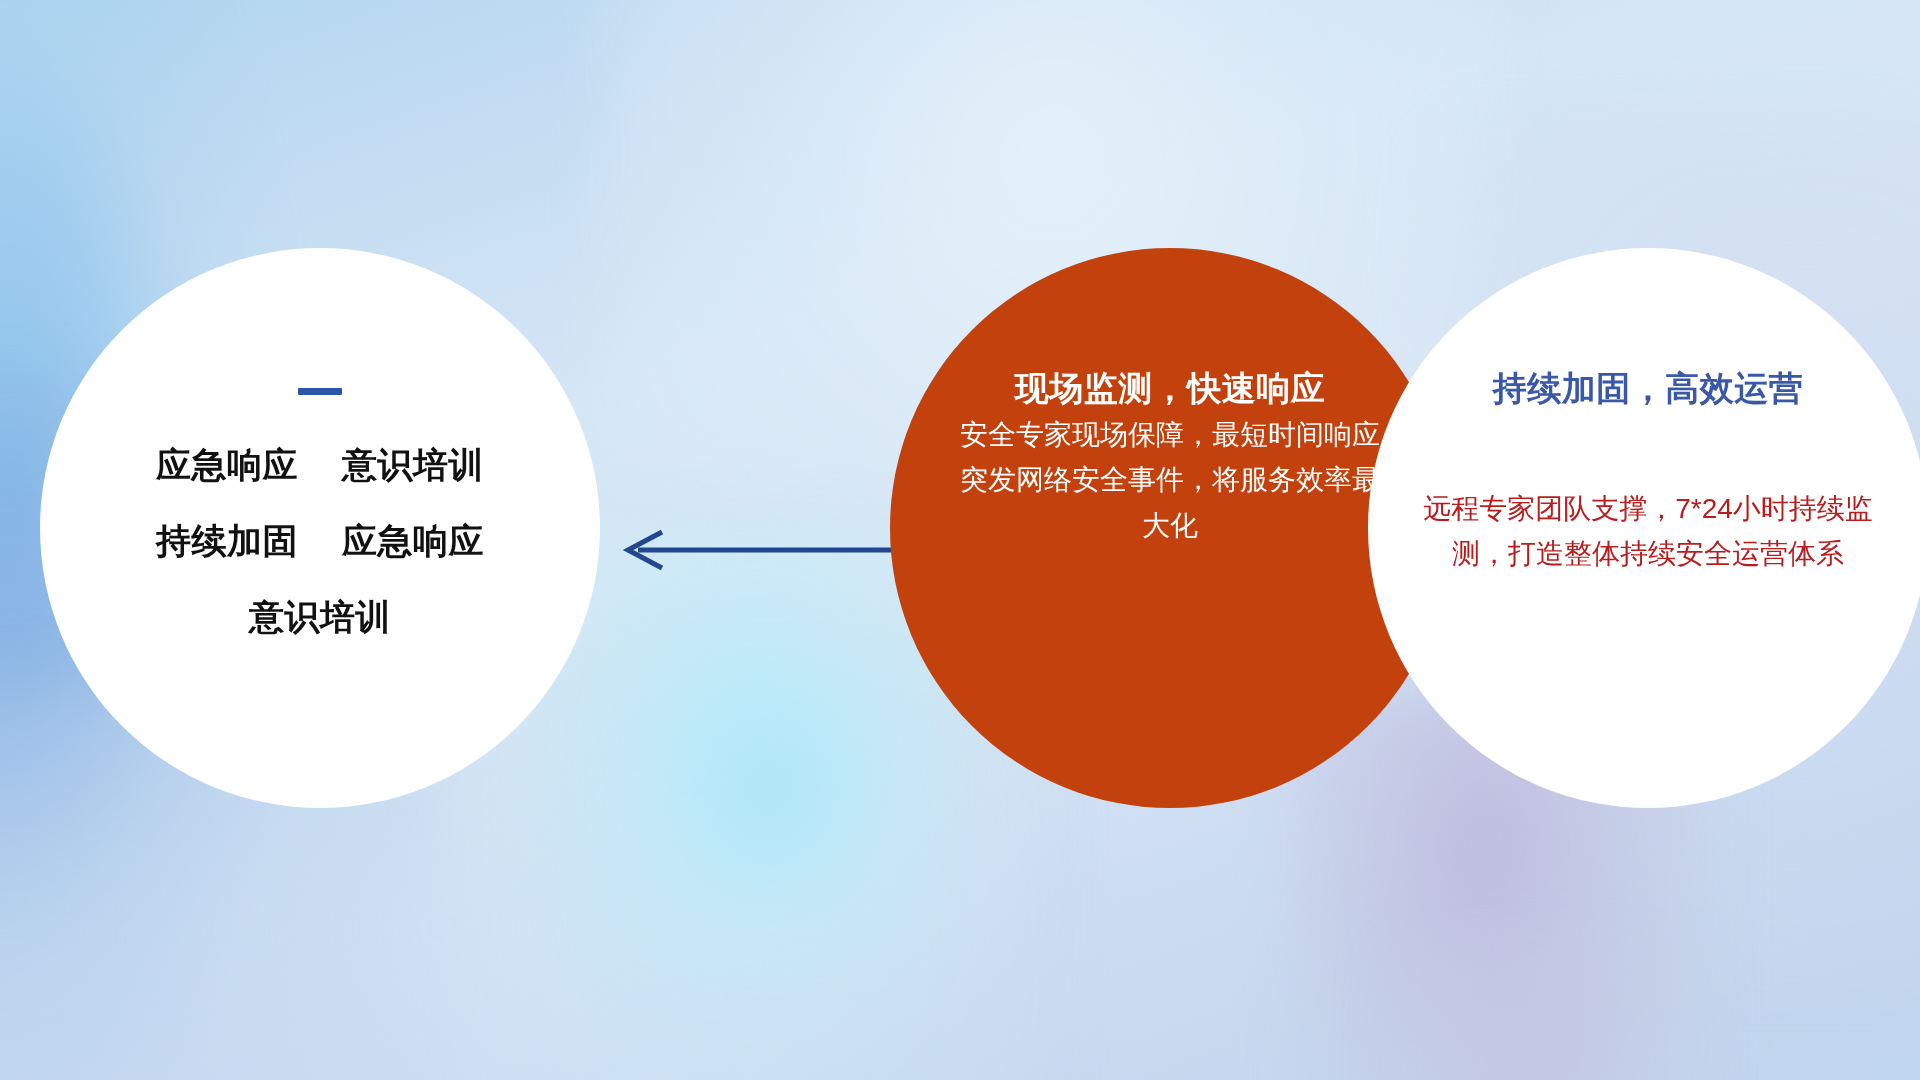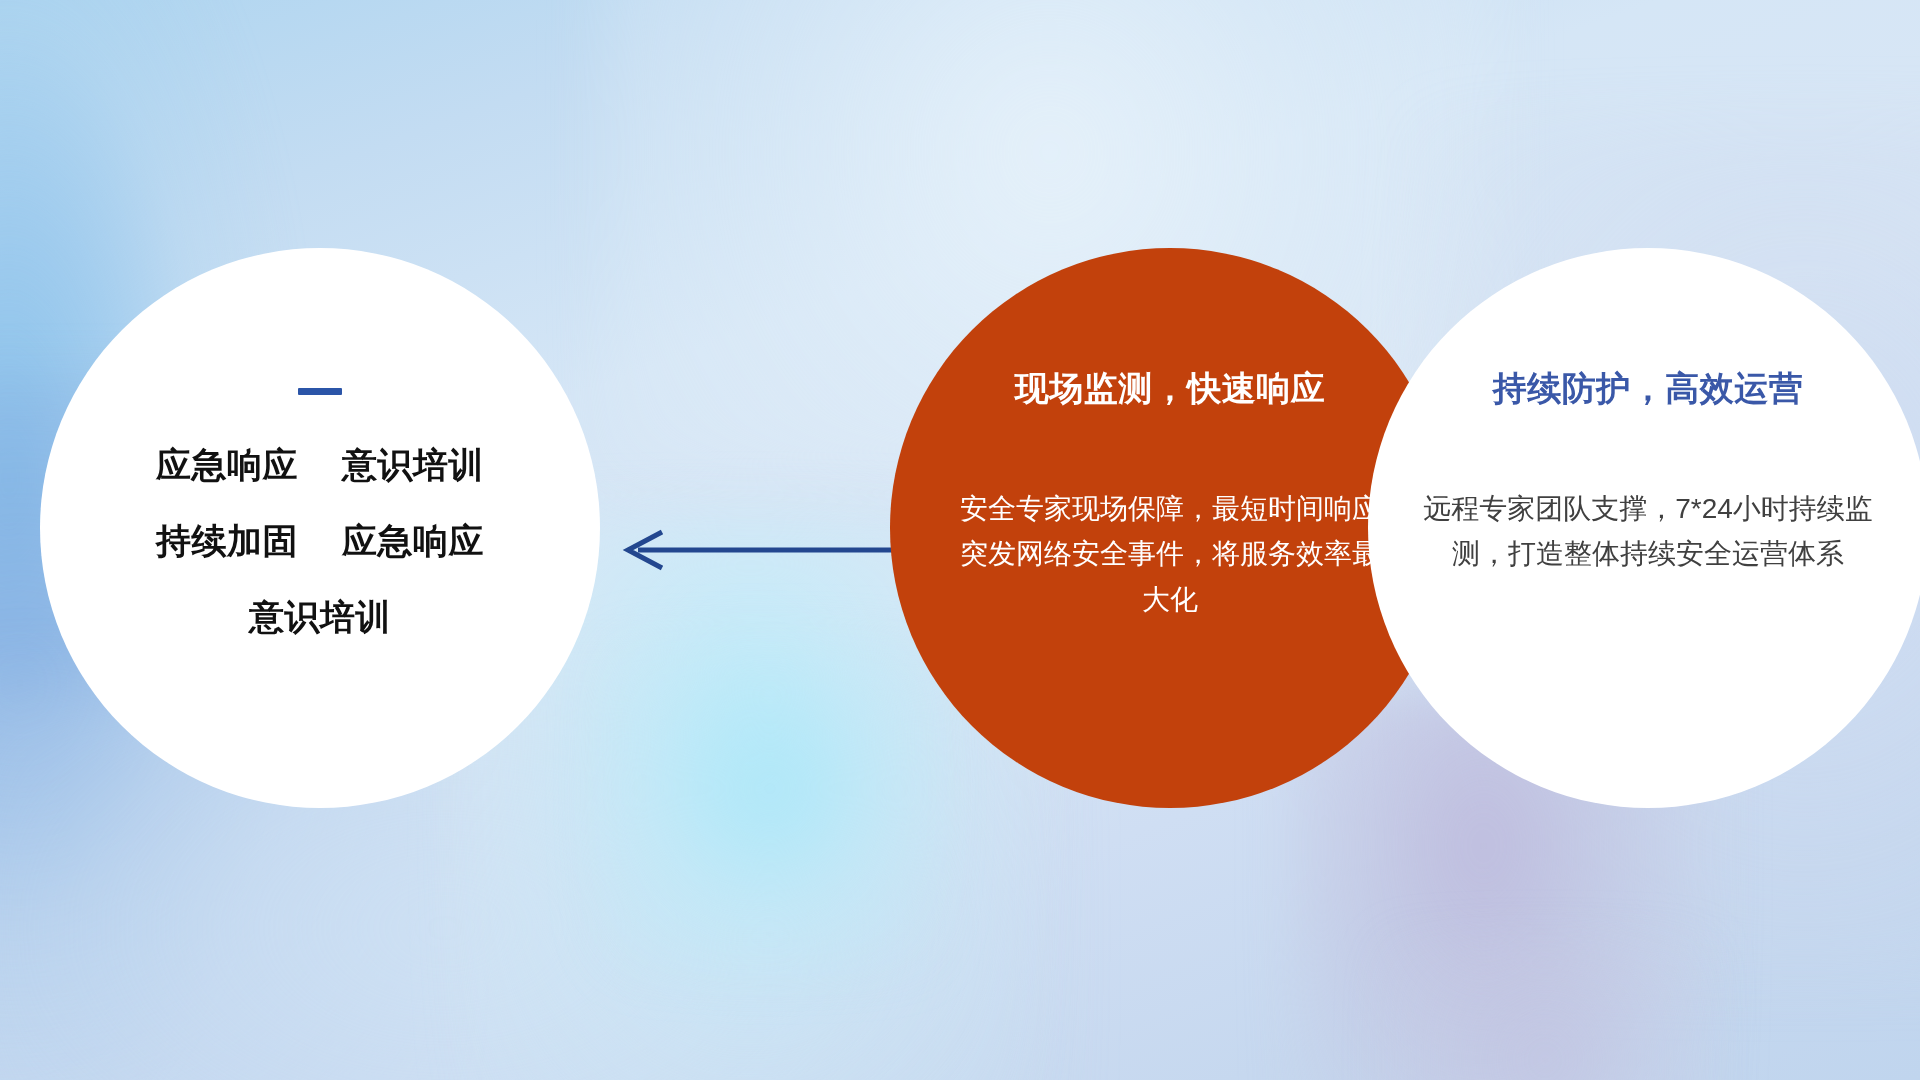--- a/index.html
+++ b/index.html
@@ -202,21 +202,20 @@
     font-weight: 700;
     font-size: 34px;
     letter-spacing: 0.5px;
     margin: 0 0 0 0;
     white-space: nowrap;
   }
   .mid-body {
     color: #ffffff;
     font-size: 28px;
     line-height: 1.62;
-    margin-top: 74px;
     text-align: center;
   }
 
   
   .right-inner {
     position: absolute;
     left: 0; right: 0;
     top: 118px;
     padding: 0 52px;
     box-sizing: border-box;
@@ -224,21 +223,21 @@
   }
   .right-title {
     color: #3a58a8;
     font-weight: 700;
     font-size: 34px;
     letter-spacing: 0.5px;
     margin: 0;
     white-space: nowrap;
   }
   .right-body {
-    color: #404040;
+    color: #b91c1c;
     font-size: 28px;
     line-height: 1.62;
     margin-top: 74px;
     text-align: center;
   }
 
   
   #arrow-connector {
     position: absolute;
     left: 600px;
@@ -294,18 +293,18 @@
 
   <div class="circle" id="circle-mid">
     <div class="mid-inner">
       <div class="mid-title">现场监测，快速响应</div>
       <div class="mid-body">安全专家现场保障，最短时间响应突发网络安全事件，将服务效率最大化</div>
     </div>
   </div>
 
   <div class="circle" id="circle-right">
     <div class="right-inner">
-      <div class="right-title">持续防护，高效运营</div>
+      <div class="right-title">持续加固，高效运营</div>
       <div class="right-body">远程专家团队支撑，7*24小时持续监测，打造整体持续安全运营体系</div>
     </div>
   </div>
 
 </div>
 
 </body></html>

